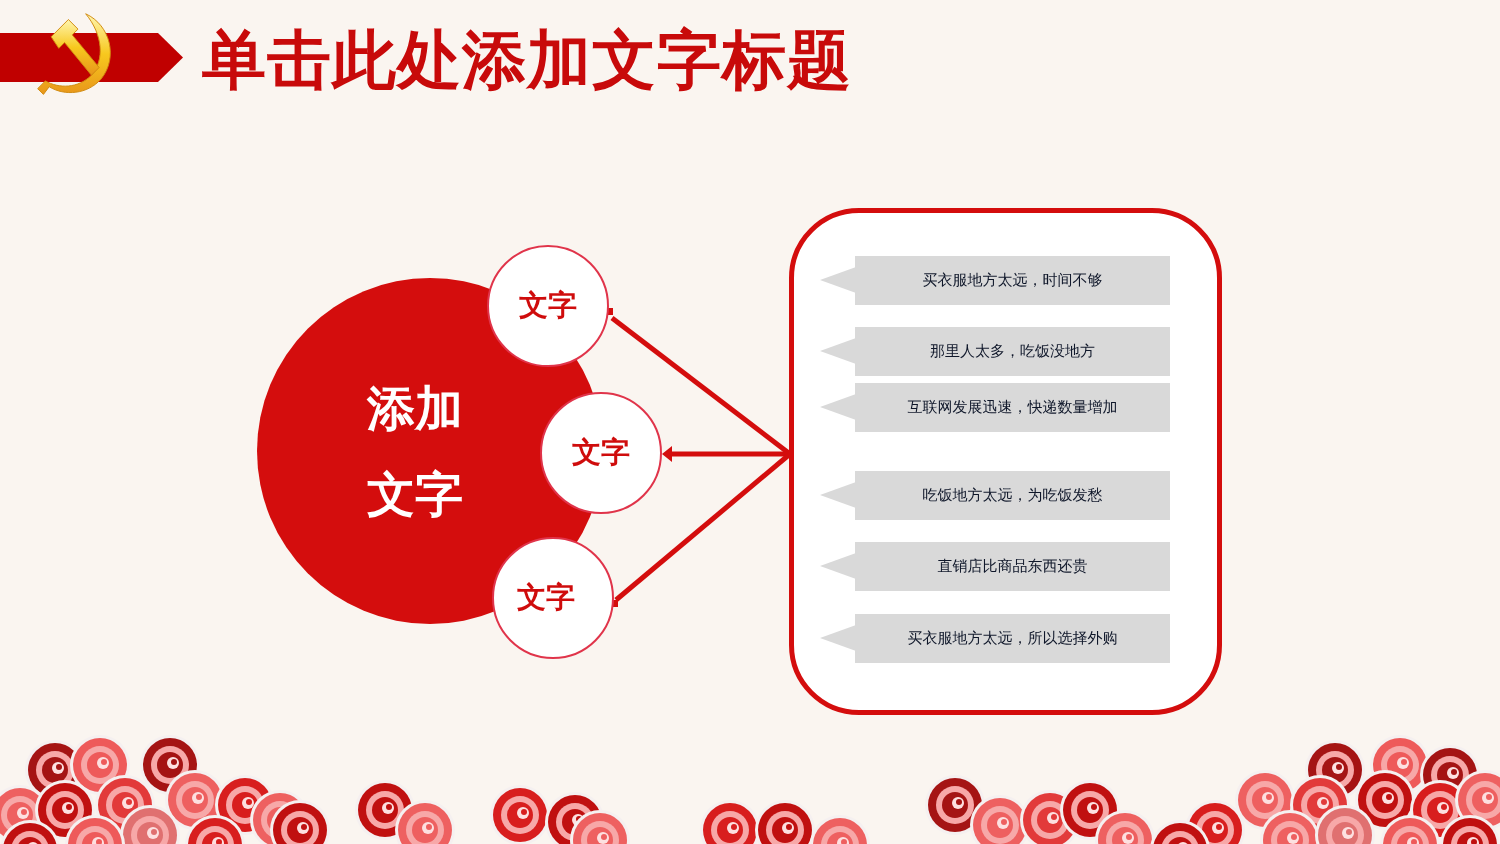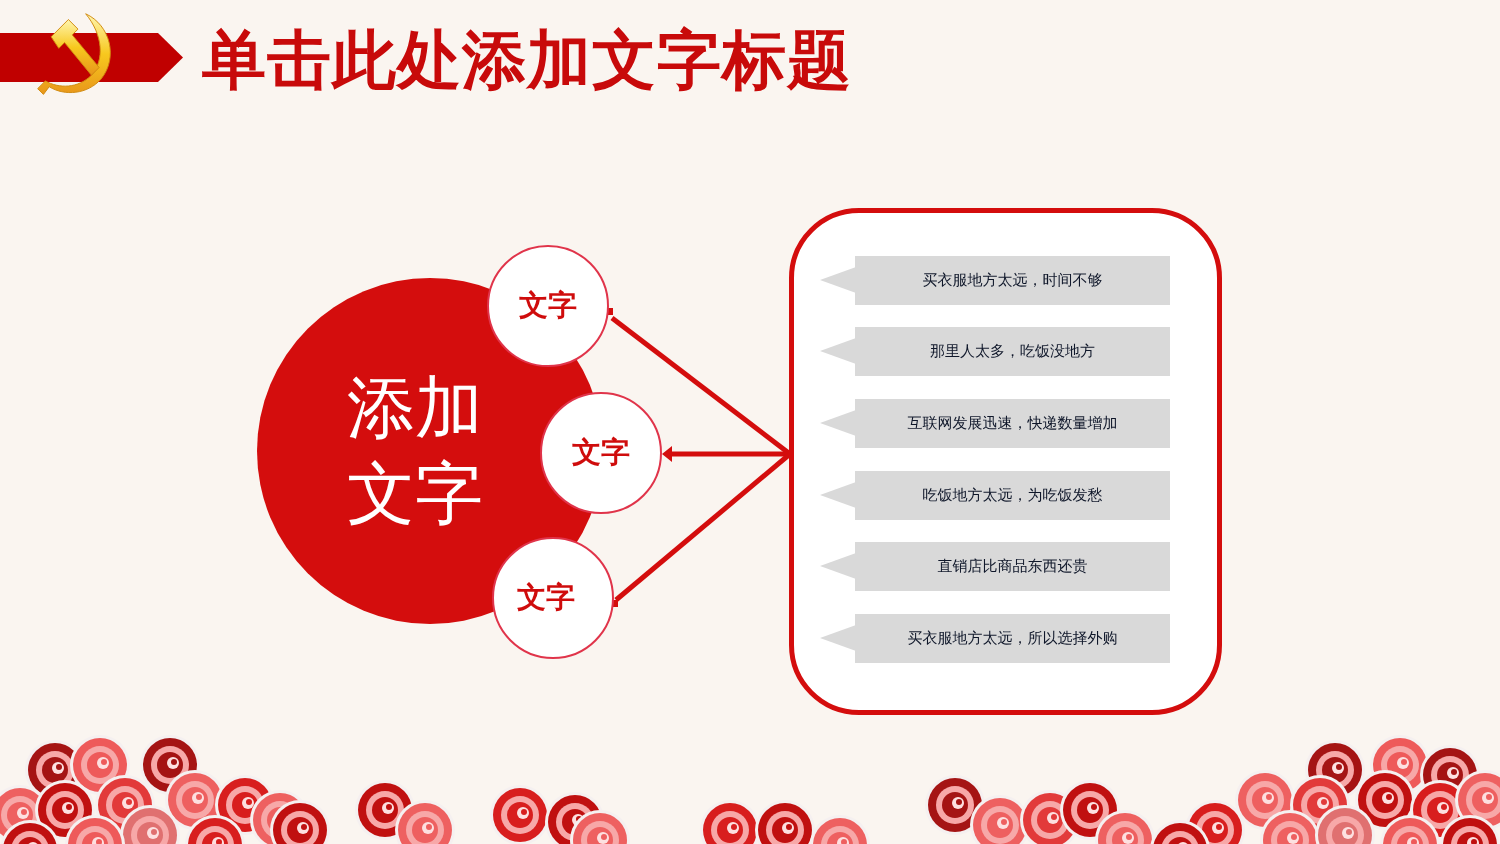--- a/index.html
+++ b/index.html
@@ -21,21 +21,21 @@
   }
 
   
   .big-circle {
     position: absolute; left: 257px; top: 278px; width: 346px; height: 346px;
     border-radius: 50%; background: #d40d0d;
   }
   .big-label {
     position: absolute; left: 257px; top: 278px; width: 316px; height: 346px;
     display: flex; flex-direction: column; justify-content: center; align-items: center;
-    color: #ffffff; font-weight: normal; font-size: 68px; line-height: 86px;
+    color: #ffffff; font-weight: bold; font-size: 48px; line-height: 86px;
   }
   .small-circle {
     position: absolute; width: 118px; height: 118px; border-radius: 50%;
     background: #ffffff; border: 2px solid #e0344a;
     display: flex; align-items: center; justify-content: center;
     color: #cf0c0c; font-weight: bold; font-size: 29px;
   }
   .connectors { position: absolute; left: 0; top: 0; width: 1500px; height: 844px; pointer-events: none; }
 
   .reasons-box {
@@ -113,21 +113,21 @@
 <div class="reasons-box"></div>
 
 <div class="bubble" style="top:256px;">
   <div class="bubble-tail"></div>
   <div class="bubble-body">买衣服地方太远，时间不够</div>
 </div>
 <div class="bubble" style="top:327px;">
   <div class="bubble-tail"></div>
   <div class="bubble-body">那里人太多，吃饭没地方</div>
 </div>
-<div class="bubble" style="top:399px;font-family:Liberation Mono, monospace;">
+<div class="bubble" style="top:383px;font-family:Liberation Mono, monospace;">
   <div class="bubble-tail"></div>
   <div class="bubble-body">互联网发展迅速，快递数量增加</div>
 </div>
 <div class="bubble" style="top:471px;">
   <div class="bubble-tail"></div>
   <div class="bubble-body">吃饭地方太远，为吃饭发愁</div>
 </div>
 <div class="bubble" style="top:542px;">
   <div class="bubble-tail"></div>
   <div class="bubble-body">直销店比商品东西还贵</div>

